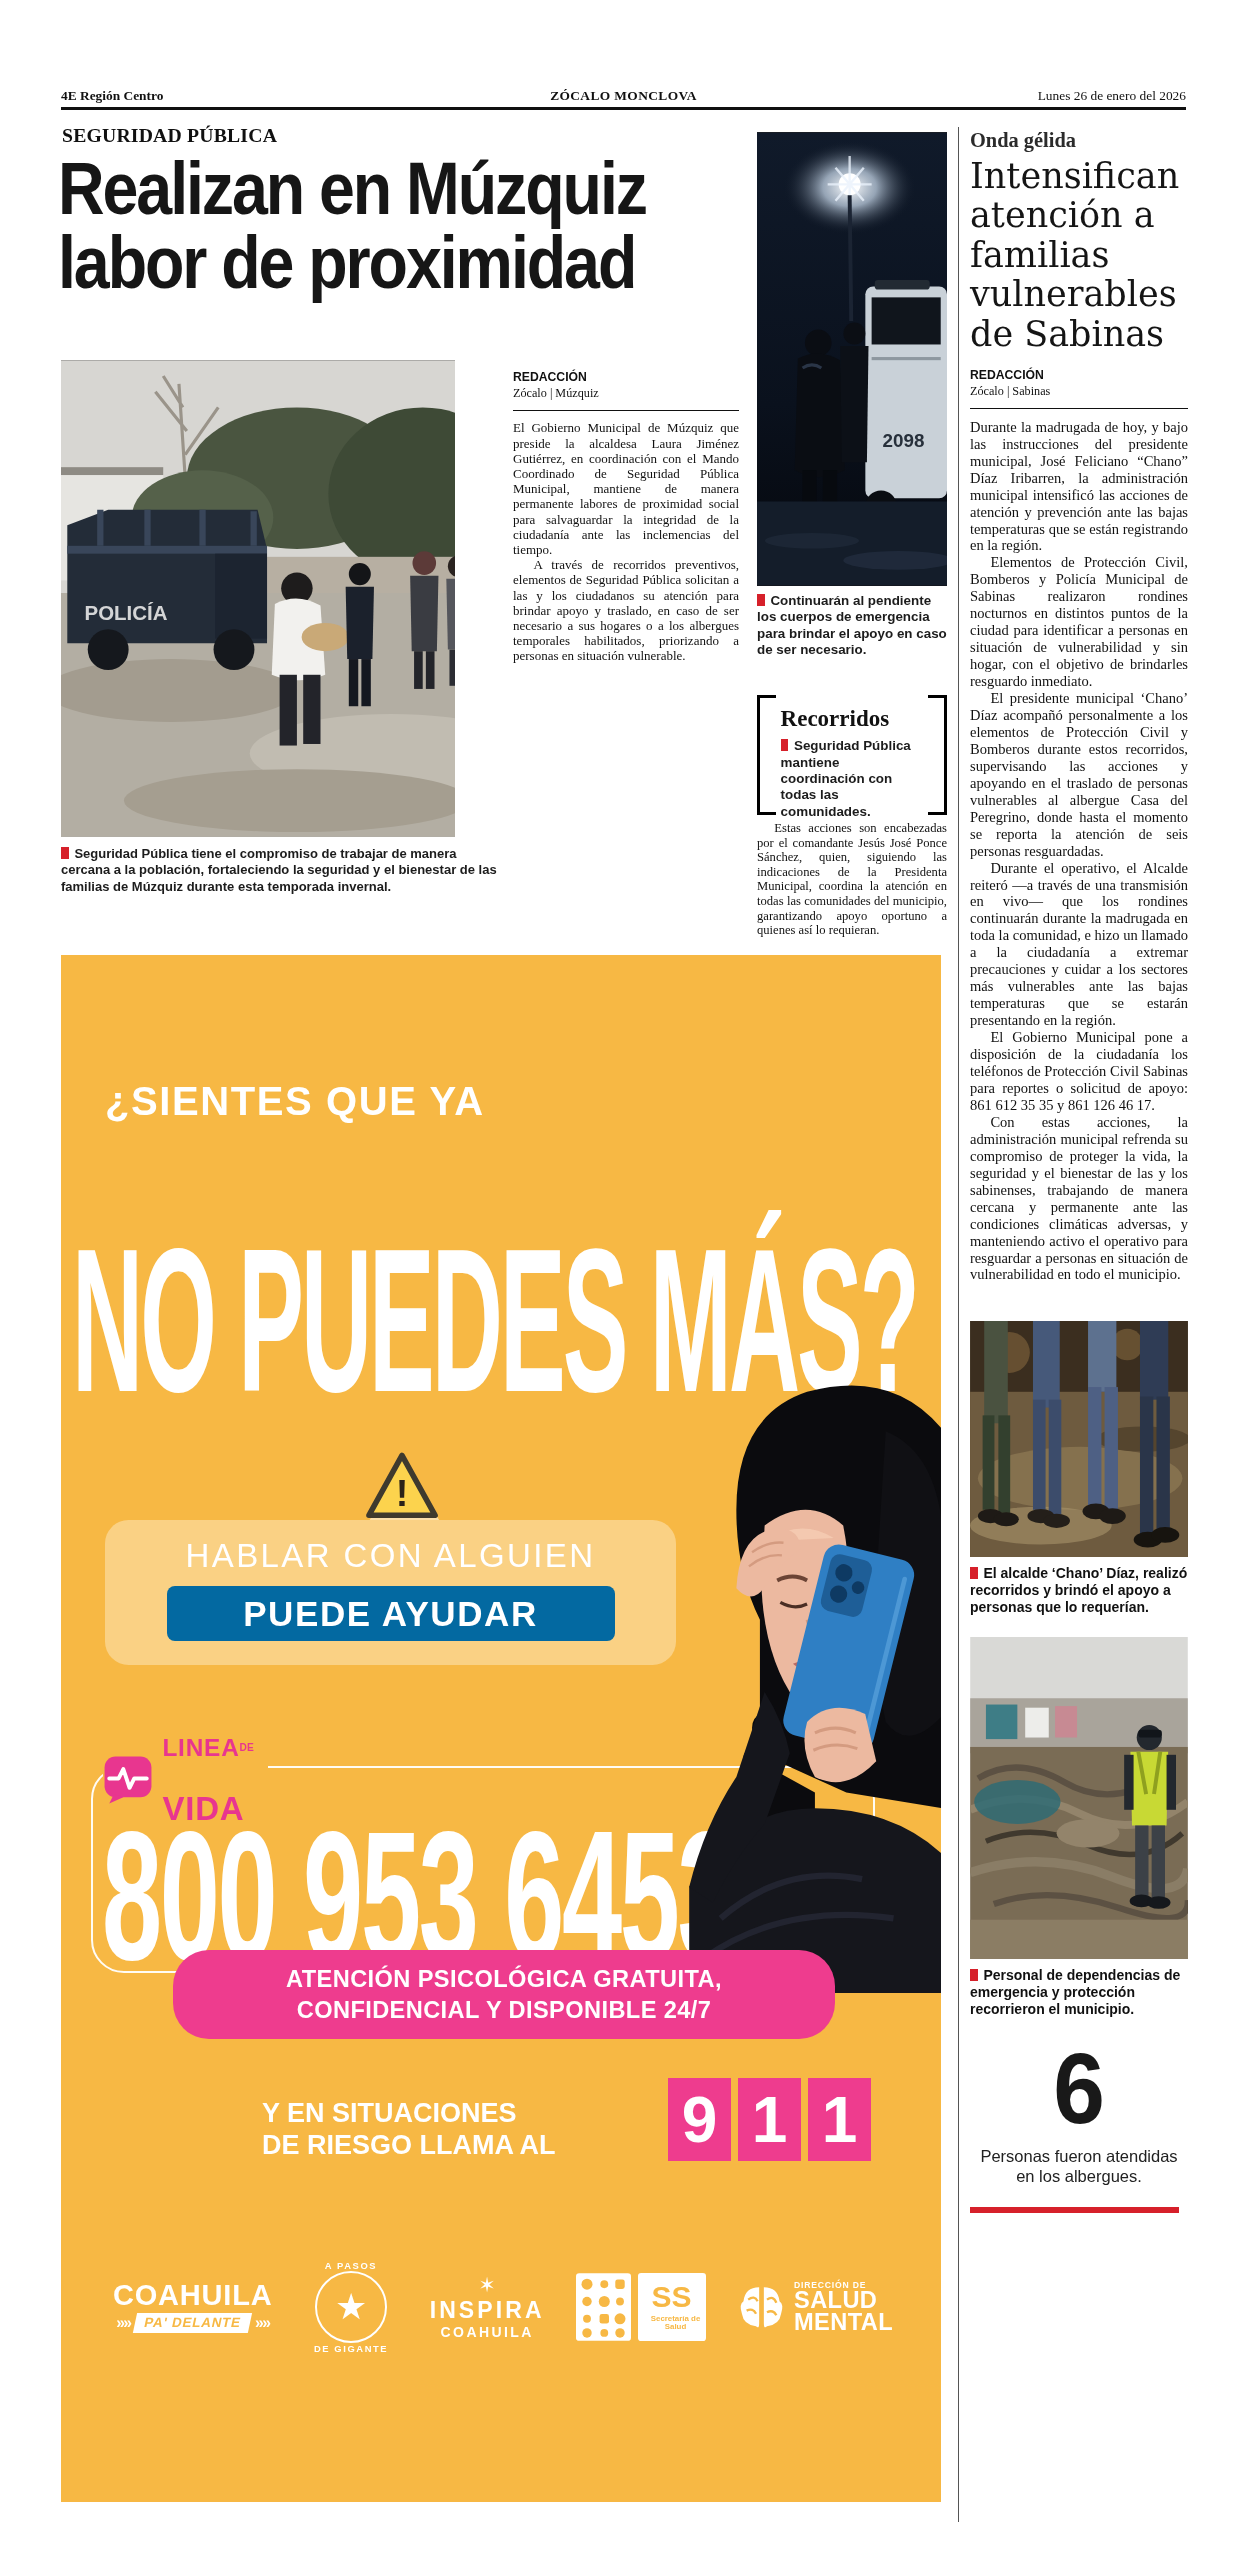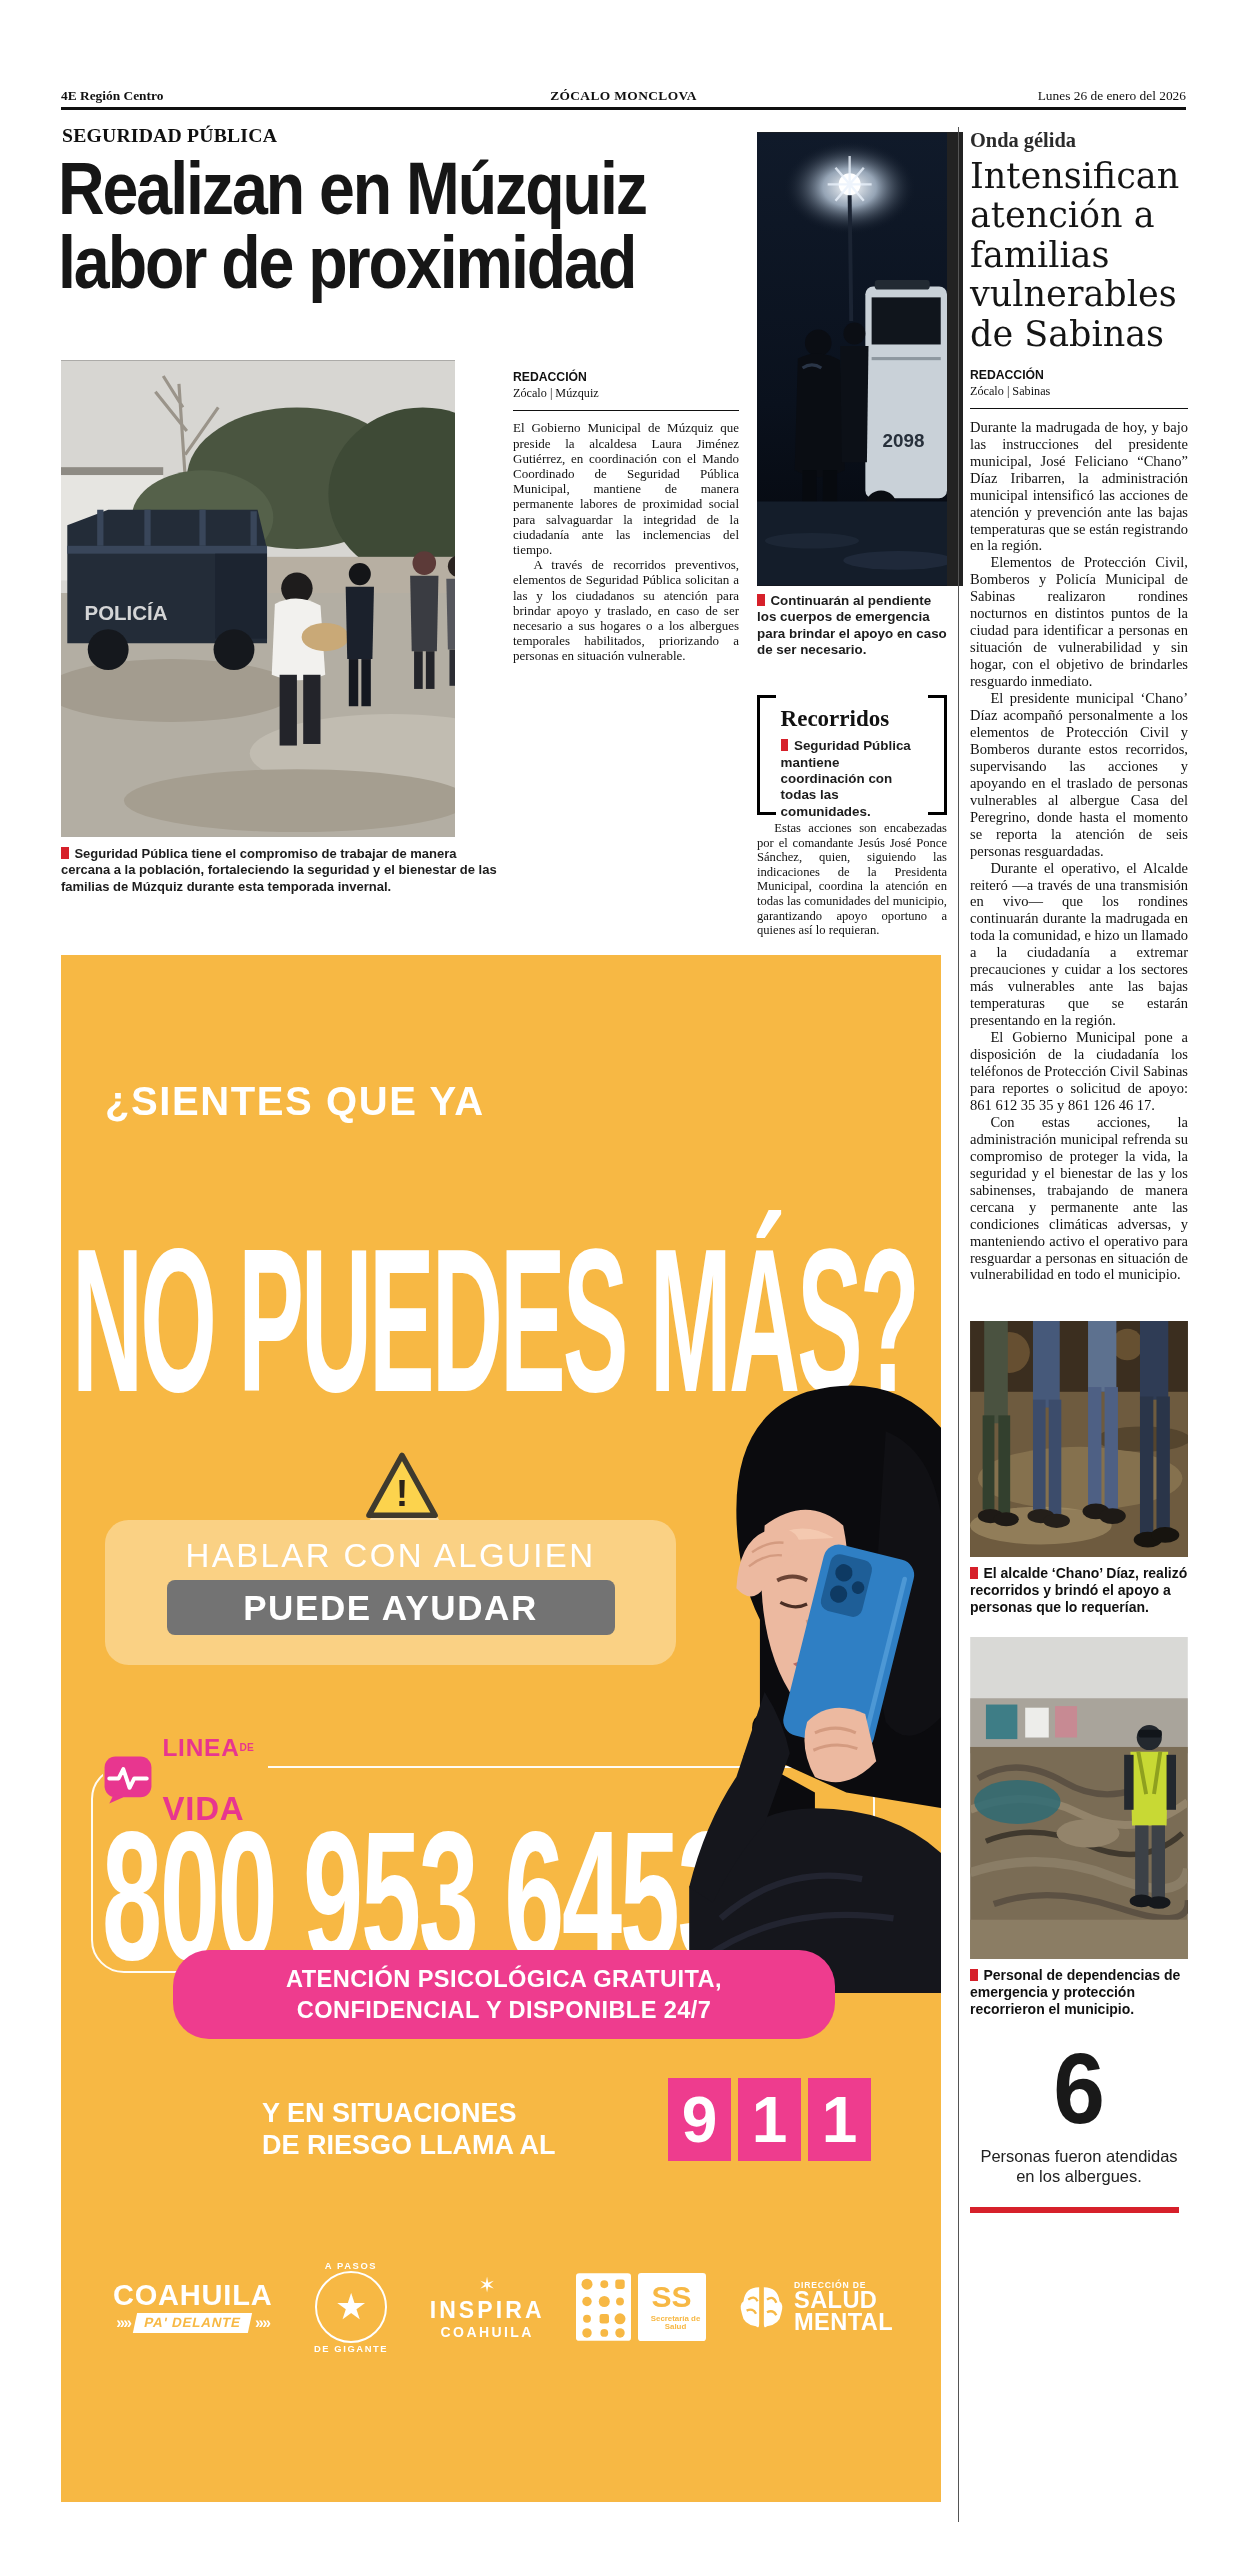--- a/index.html
+++ b/index.html
@@ -16,21 +16,21 @@
   .mh-right{font-size:13.4px;}
 
   
   .a1-kicker{position:absolute;left:62px;top:124px;font-weight:bold;font-size:19.7px;letter-spacing:0.2px;}
   .a1-headline{position:absolute;left:58px;top:151px;margin:0;width:708px;font-family:"Liberation Sans",sans-serif;
     font-weight:bold;font-size:75px;line-height:.99;letter-spacing:-2.4px;color:#161616;
     transform:scaleX(.86);transform-origin:left top;white-space:nowrap;}
 
   .photo{position:absolute;overflow:hidden;background:#222;}
   .photoA{left:61px;top:360px;width:394px;height:477px;}
-  .photoB{left:757px;top:132px;width:206px;height:454px;}
+  .photoB{left:757px;top:132px;width:190px;height:454px;}
   .photo svg{display:block;}
 
   .caption{font-family:"Liberation Sans",sans-serif;font-weight:bold;color:#1c1c1c;}
   .red-bullet{display:inline-block;width:7.9px;height:11.8px;background:#D6202A;margin-right:5.5px;vertical-align:-0.8px;}
   .a1-captionA{position:absolute;left:61px;top:846px;width:438px;font-size:13px;line-height:1.25;}
   .a1-captionB{position:absolute;left:757px;top:593px;width:190px;font-size:13.4px;line-height:1.22;}
 
   .a1-col2{position:absolute;left:513px;top:370px;width:226px;}
   .a1-subhead{font-size:17px;line-height:1.3;margin:0 0 17.3px 0;font-weight:normal;}
   .byline-author{font-family:"Liberation Sans",sans-serif;font-weight:bold;font-size:12.2px;}
@@ -71,21 +71,21 @@
   .ad{position:absolute;left:61px;top:955px;width:880px;height:1547px;background:#F7B844;overflow:hidden;
       font-family:"Liberation Sans",sans-serif;}
   .ad-line1{position:absolute;left:44px;top:124px;color:#fff;font-weight:bold;font-size:40px;letter-spacing:1.6px;z-index:1;}
   .ad-line2{position:absolute;left:11px;top:250px;color:#fff;font-weight:bold;font-size:154px;letter-spacing:-4.7px;
     white-space:nowrap;transform:scale(.64,1.32);transform-origin:left top;z-index:1;}
   .ad-woman{position:absolute;right:-3.1px;top:429px;width:255px;height:609px;z-index:3;}
   .ad-warning{position:absolute;left:300px;top:494px;width:82px;height:79px;z-index:2;}
   .ad-bubble{position:absolute;left:44px;top:565px;width:571px;height:145px;background:rgba(255,243,221,.42);
     border-radius:23.6px;z-index:2;text-align:center;box-sizing:border-box;padding-top:17.3px;}
   .ad-bubble-label{color:#fff;font-size:33px;letter-spacing:2.4px;font-weight:normal;}
-  .ad-bubble-pink{margin:5px auto 0 auto;width:448px;height:55px;background:#737373;border-radius:7.9px;
+  .ad-bubble-pink{margin:11px auto 0 auto;width:448px;height:55px;background:#0369a1;border-radius:7.9px;
     display:flex;align-items:center;justify-content:center;color:#fff;font-weight:bold;font-size:35px;letter-spacing:1.6px;}
   .ad-frame{position:absolute;left:30px;top:811px;width:780px;height:203px;border:2.4px solid rgba(255,255,255,.95);
     border-radius:33px;z-index:1;}
   .ad-brand{position:absolute;left:42px;top:783px;display:flex;align-items:center;gap:9.4px;z-index:2;
     background:#F7B844;padding:0 14px 6.3px 0;}
   .brand-text{color:#E8368F;font-weight:bold;line-height:.85;}
   .brand-l1{font-size:24.4px;letter-spacing:0.8px;}
   .brand-de{font-size:10.2px;vertical-align:super;}
   .brand-l2{font-size:33px;letter-spacing:0.8px;margin-top:36px;}
   .ad-phone{position:absolute;left:41px;top:835px;color:#fff;font-weight:bold;font-size:146px;letter-spacing:-3.1px;

